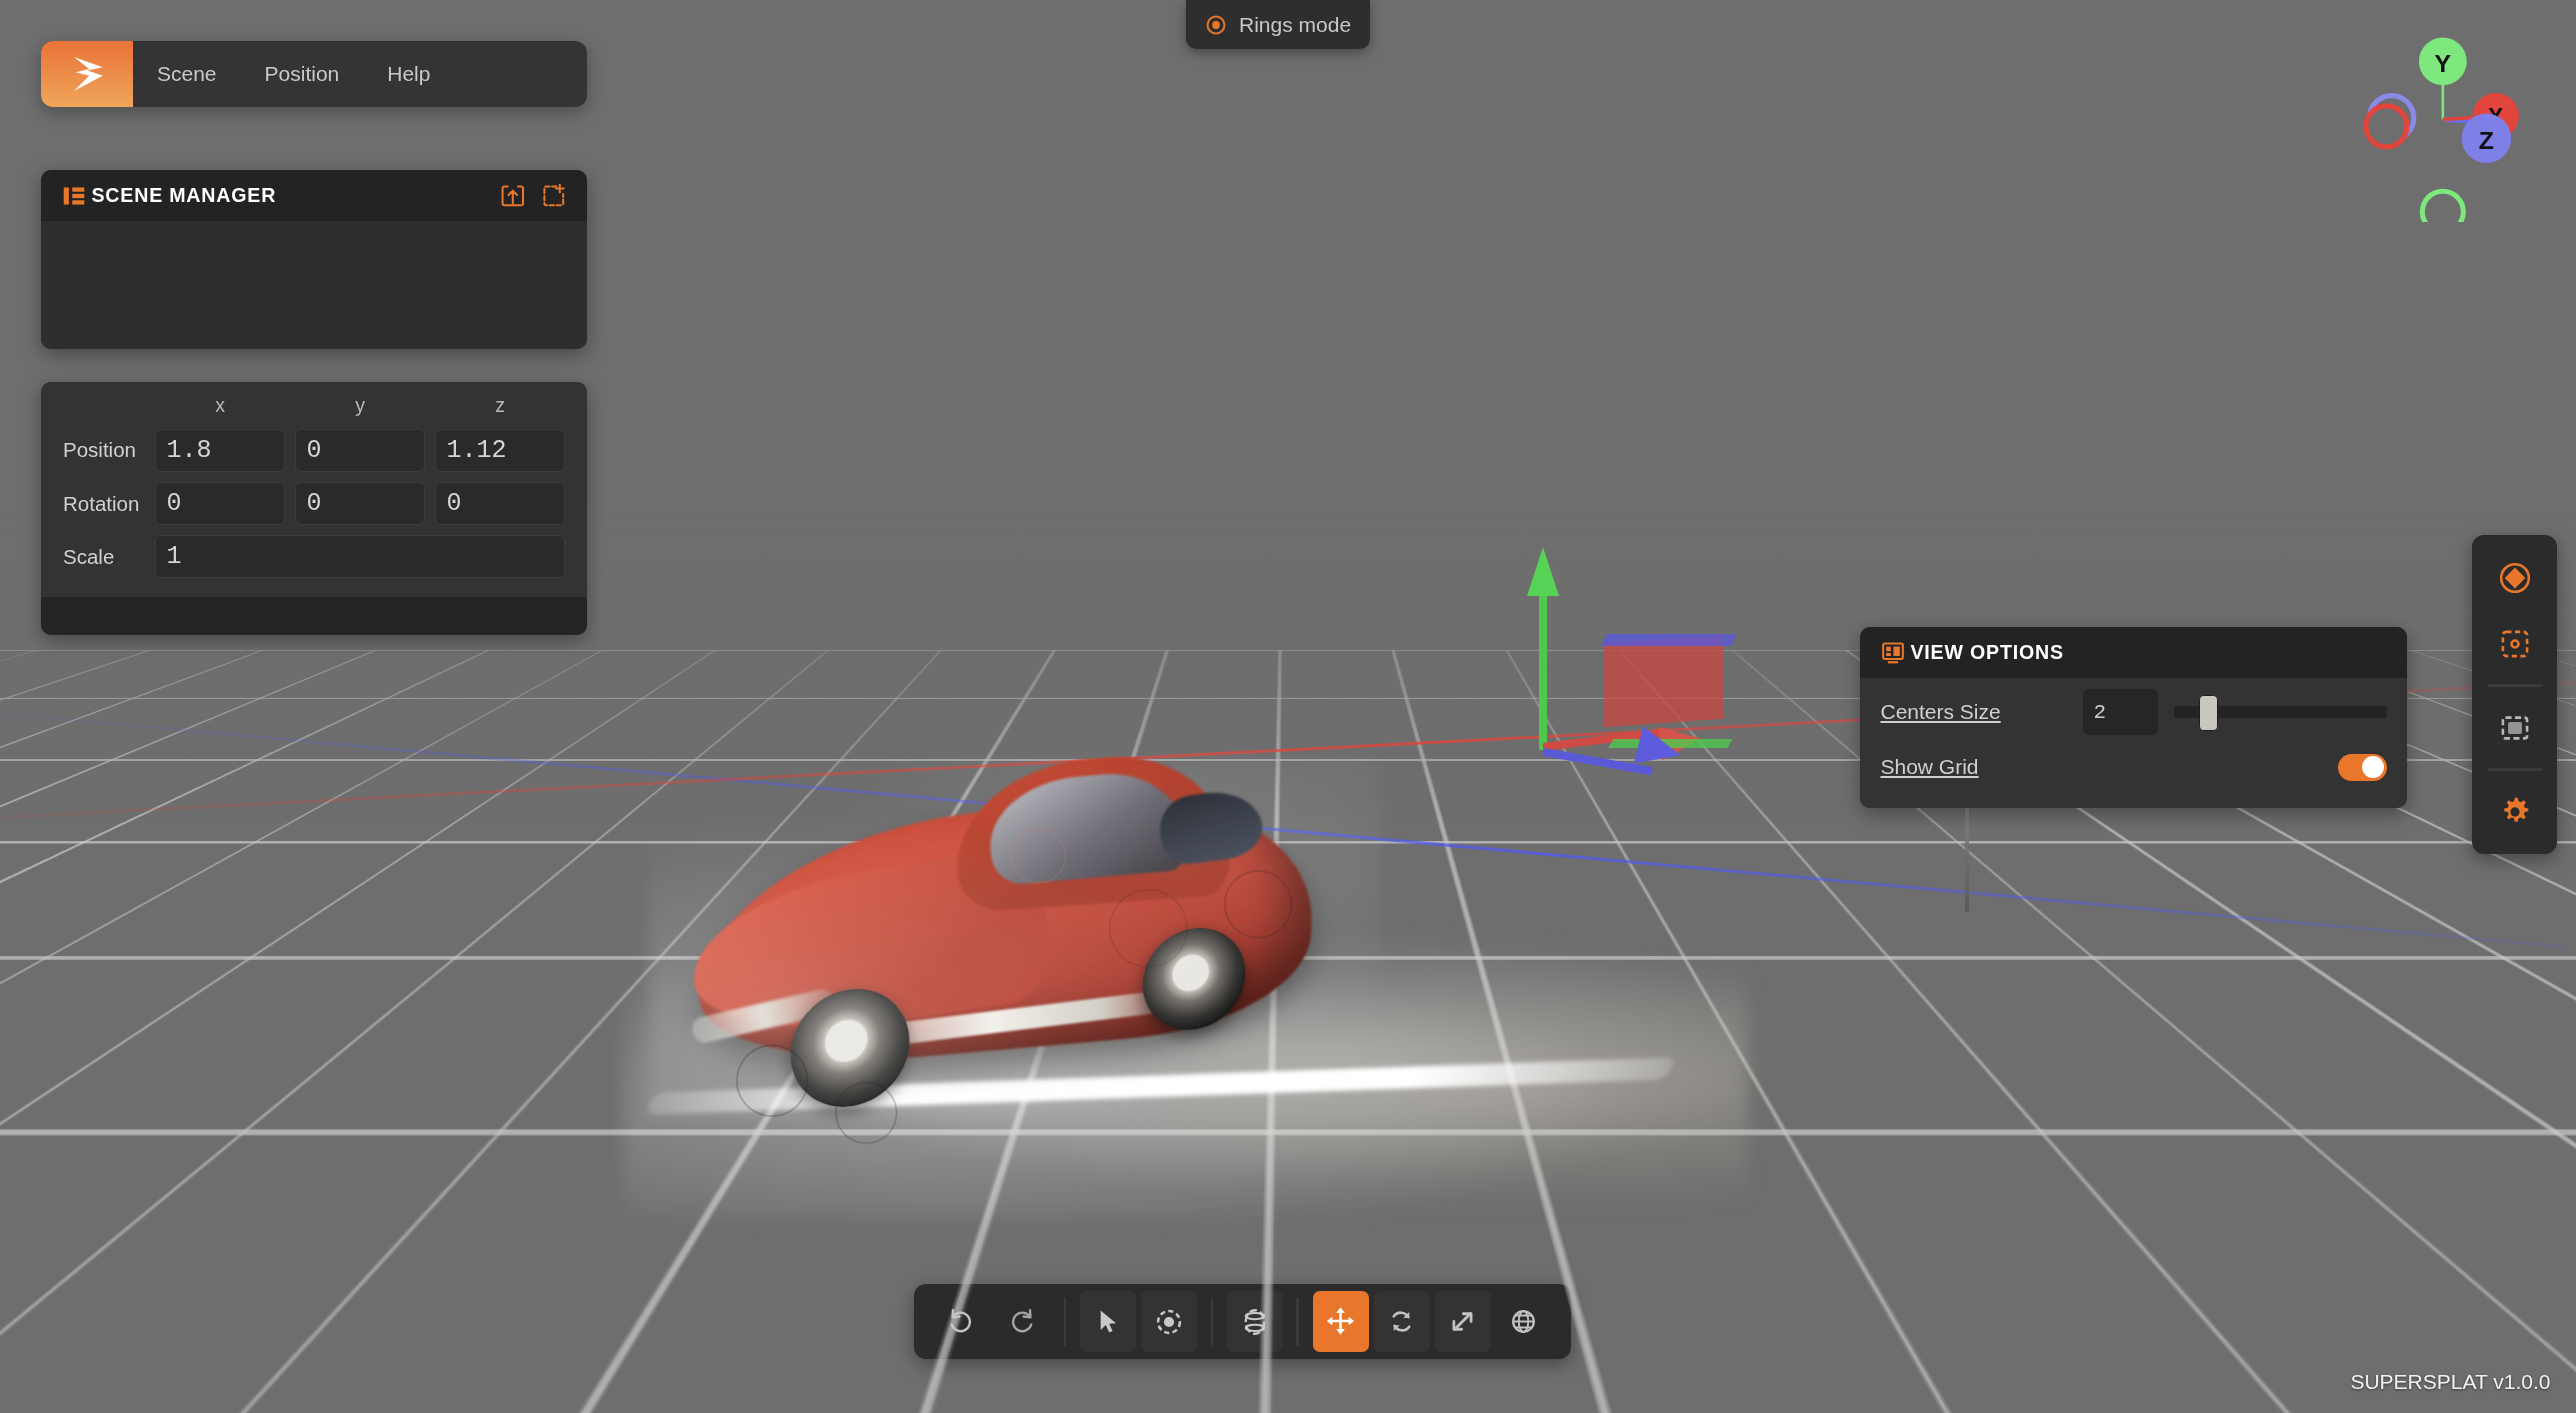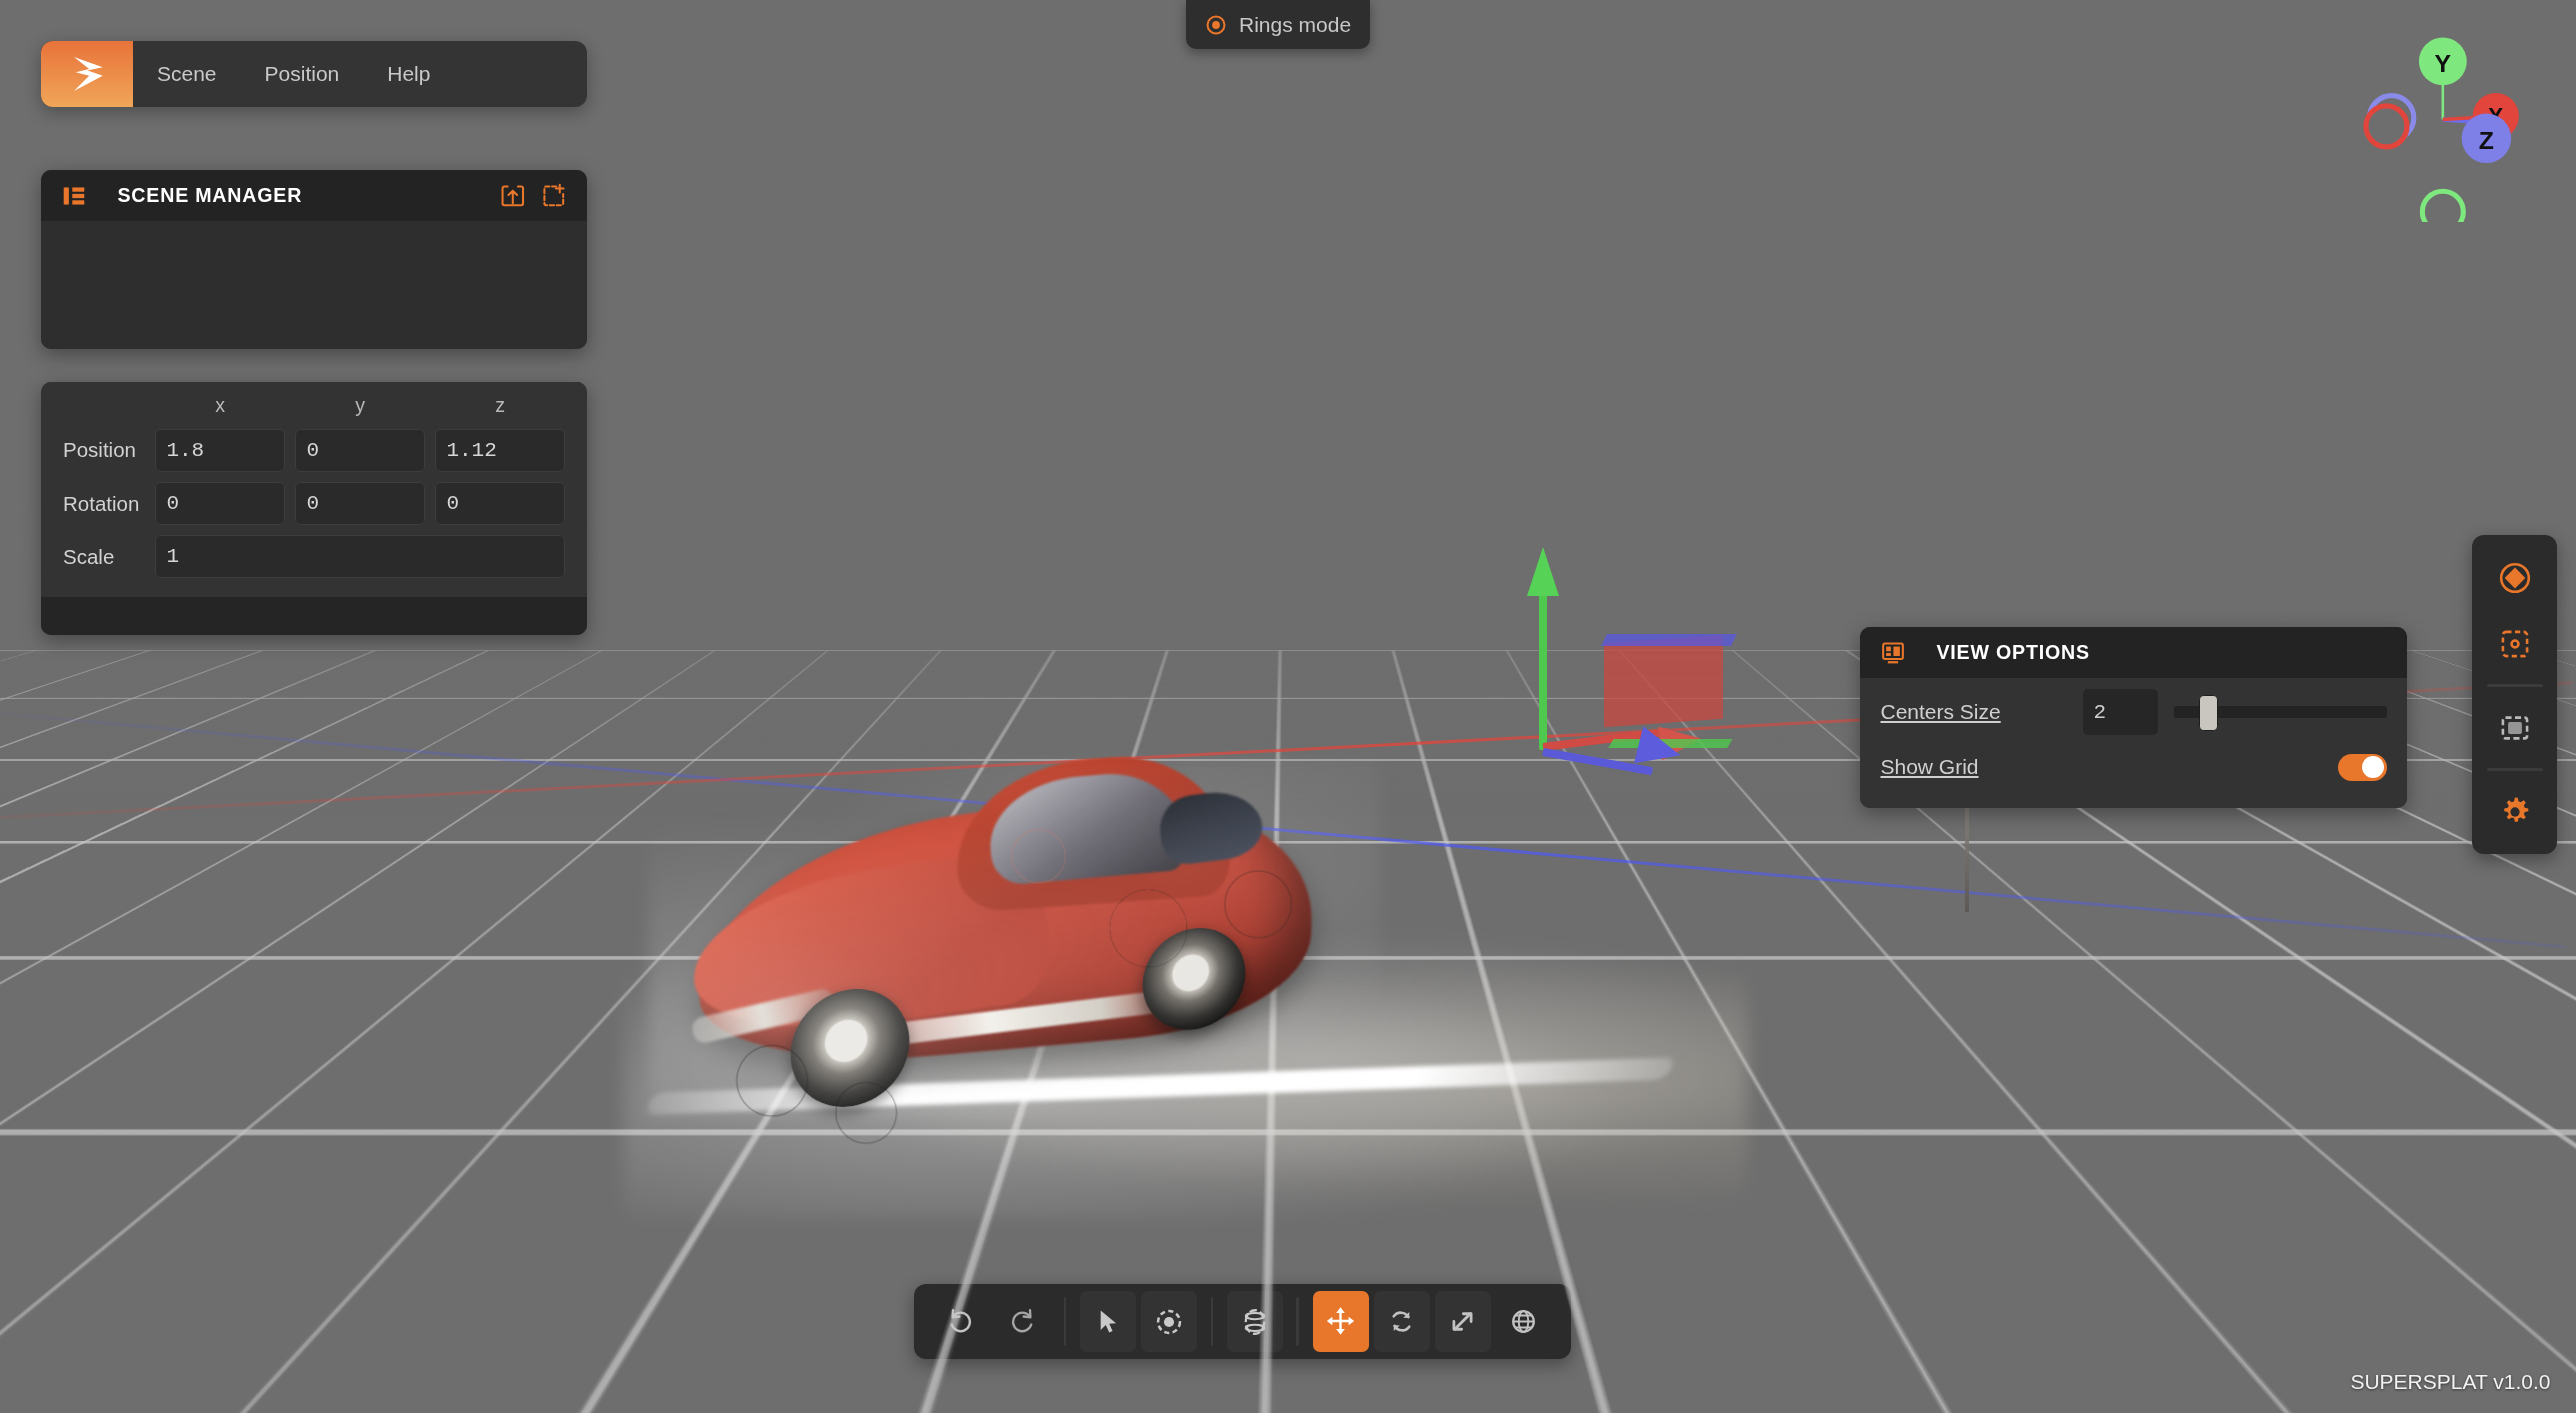--- a/index.html
+++ b/index.html
@@ -144,21 +144,21 @@
 
   
   #axis-gizmo{position:absolute;right:17px;top:17px;width:205px;height:205px;}
 
   
   .panel{
     position:absolute;background:#2e2e2e;border-radius:10.2px;overflow:hidden;
     box-shadow:0 5.1px 19px rgba(0,0,0,.35);
   }
   .panel-head{
-    display:flex;align-items:center;gap:32px;height:51px;padding:0 20.5px;
+    display:flex;align-items:center;gap:6px;height:51px;padding:0 20.5px;
     background:#232323;
   }
   .panel-head .ph-title{
     color:#fff;font-size:19.6px;font-weight:700;letter-spacing:0.8px;
   }
   .panel-head .ph-actions{margin-left:auto;display:flex;align-items:center;gap:15.3px;}
   .ico{display:inline-flex;align-items:center;justify-content:center;}
 
   
   #menubar{
@@ -188,21 +188,21 @@
   .sm-empty{height:77px;background:#2e2e2e;}
 
   
   #transform-panel{left:41px;top:382px;width:546px;}
   .tf-body{padding:12px 22px 19px 22px;background:#333;}
   .tf-grid{display:grid;grid-template-columns:82px 1fr 1fr 1fr;gap:10.2px;align-items:center;}
   .tf-axis{text-align:center;color:#b8b8b8;font-size:19.6px;padding-bottom:1.7px;}
   .tf-label{color:#d2d2d2;font-size:20.5px;}
   .tf-input{
     background:#2a2a2a;border:0.9px solid #3d3d3d;border-radius:6px;height:43px;
-    color:#d6d6d6;font-size:21px;font-family:"Liberation Mono",monospace;
+    color:#d6d6d6;font-size:25px;font-family:"Liberation Mono",monospace;
     display:flex;align-items:center;padding:0 10.2px;box-sizing:border-box;
   }
   .tf-input.wide{grid-column:2 / span 3;}
   .tf-foot{height:38px;background:#252525;}
 
   
   #view-options{left:1860px;top:627px;width:547px;}
   .vo-body{background:#333;padding:6.8px 0 13.6px 0;}
   .vo-row{display:flex;align-items:center;height:55px;padding:0 20.5px;gap:15.3px;}
   .vo-label{color:#d0d0d0;font-size:21px;flex:0 0 auto;text-decoration:underline;}

